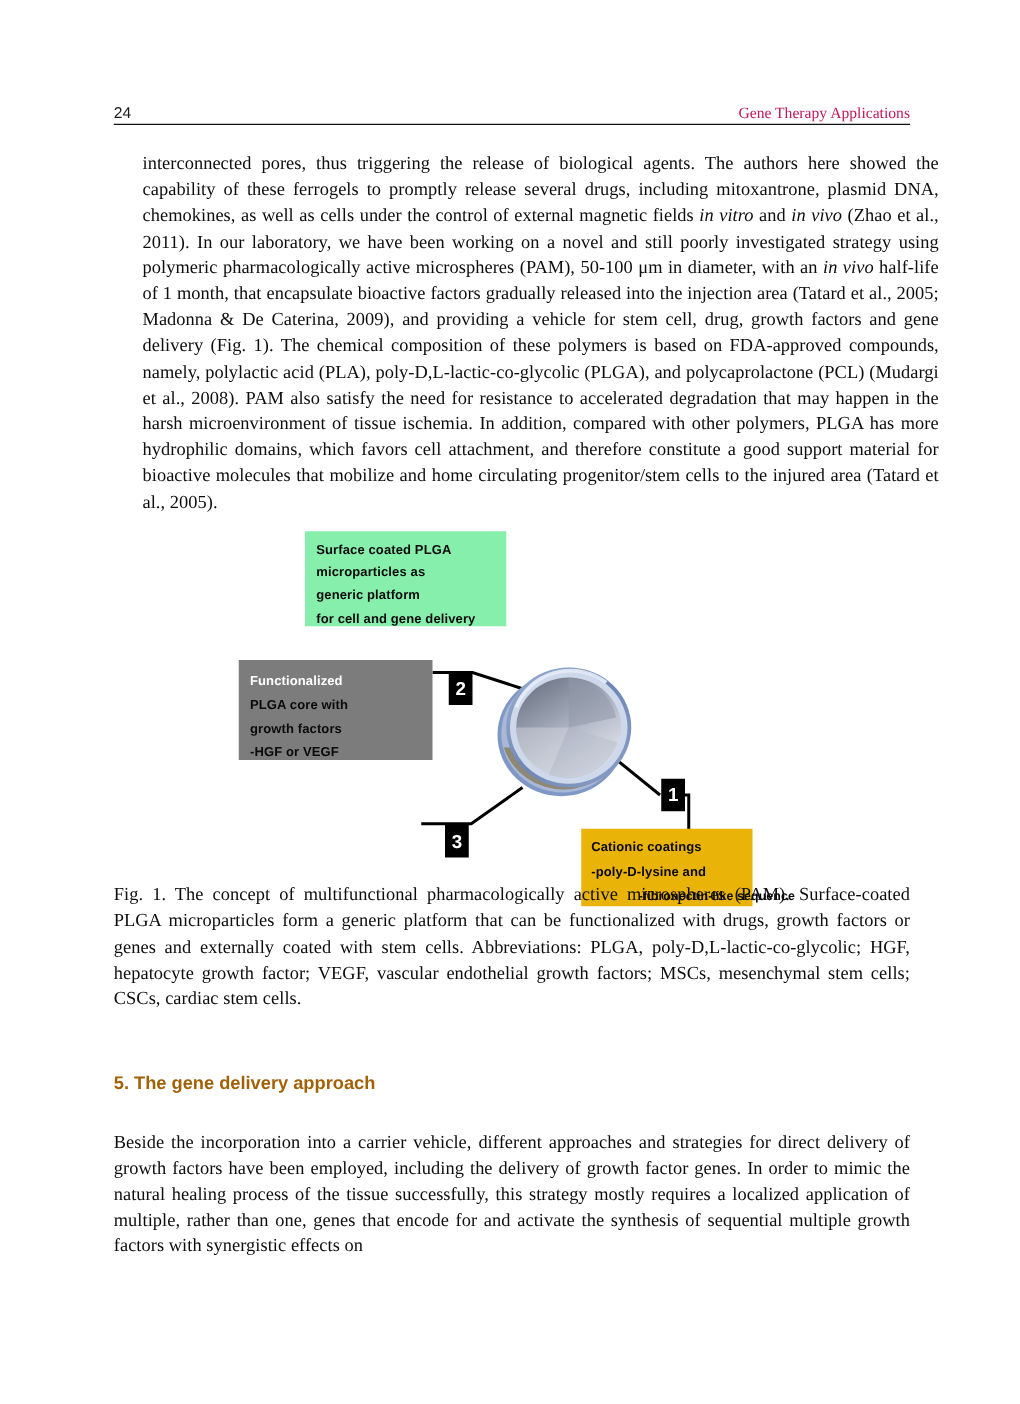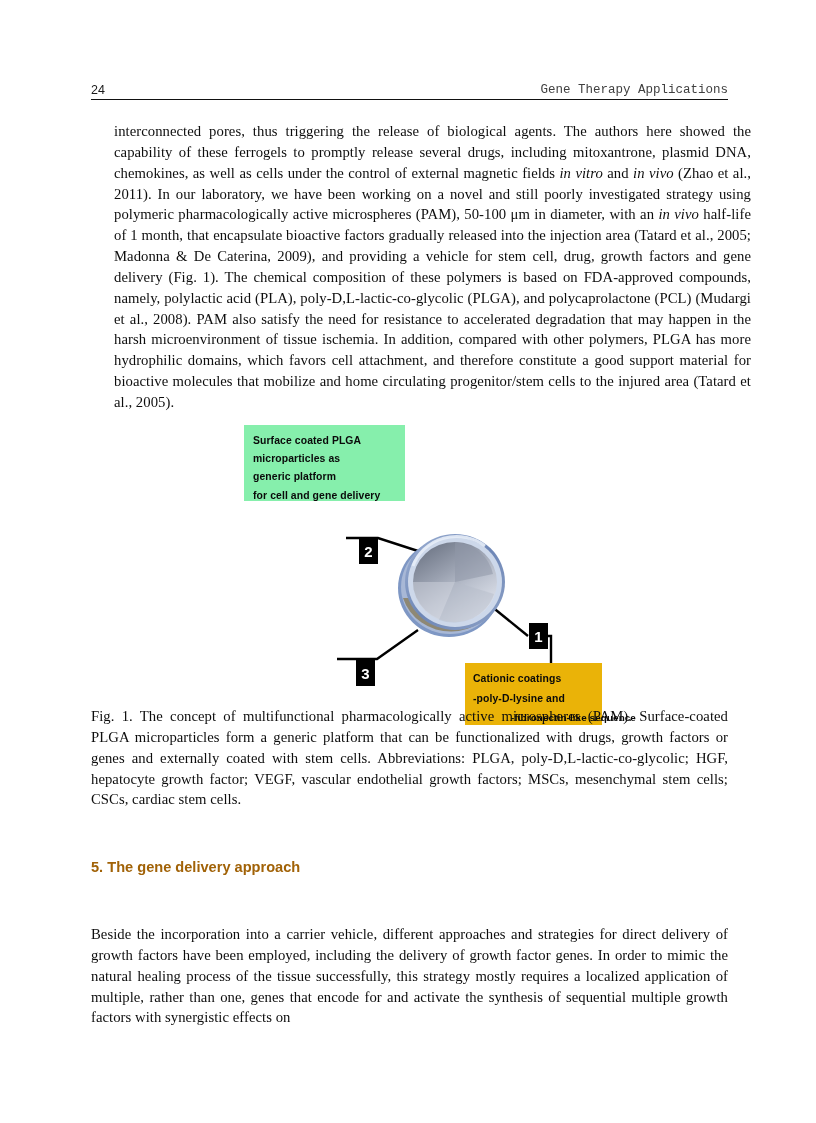--- a/index.html
+++ b/index.html
@@ -37,24 +37,24 @@
     padding-bottom: 2px;
     box-sizing: border-box;
   }
   .header-page-number {
     font-family: "Liberation Sans", sans-serif;
     font-size: 12.5px;
     line-height: 14px;
     color: #1a1a1a;
   }
   .header-title {
-    font-family: Liberation Mono, monospace;
+    font-family: Liberation Serif, serif;
     font-size: 12.5px;
     line-height: 14px;
-    color: #404040;
+    color: #be185d;
   }
 
   
   .body-col {
     position: absolute;
     left: 91px;
     width: 637px;
   }
   p.para {
     margin: 0;
@@ -63,21 +63,21 @@
     line-height: 20.85px;
     text-align: justify;
     text-justify: inter-word;
     color: #0d0d0d;
     letter-spacing: 0.05px;
   }
   .para i { font-style: italic; }
 
   #para-1 { top: 121px; margin-left: 23px; }
   #para-2 { top: 706px; }
-  #para-3 { top: 924px; }
+  #para-3 { top: 904px; }
 
   .caption {
     font-size: 14.2px;
     line-height: 19.3px;
     text-align: left;
   }
 
   
   .section-heading {
     position: absolute;
@@ -259,20 +259,26 @@
       </svg>
     </div>
 
     <div class="fig-box" id="box-surface">
       <span class="ln">Surface coated PLGA</span>
       <span class="ln">microparticles as</span>
       <span class="ln">generic platform</span>
       <span class="ln">for cell and gene delivery</span>
     </div>
 
+    <div class="fig-box" id="box-functionalized">
+      <span class="ln title-white">Functionalized</span>
+      <span class="ln">PLGA core with</span>
+      <span class="ln">growth factors</span>
+      <span class="ln">-HGF or VEGF</span>
+    </div>
 
 
     <div class="fig-box" id="box-cationic">
       <span class="ln">Cationic coatings</span>
       <span class="ln">-poly-D-lysine and</span>
       <span class="ln small">-fibronectin-like sequence</span>
     </div>
 
     <div class="marker" id="marker-1">1</div>
     <div class="marker" id="marker-2">2</div>

